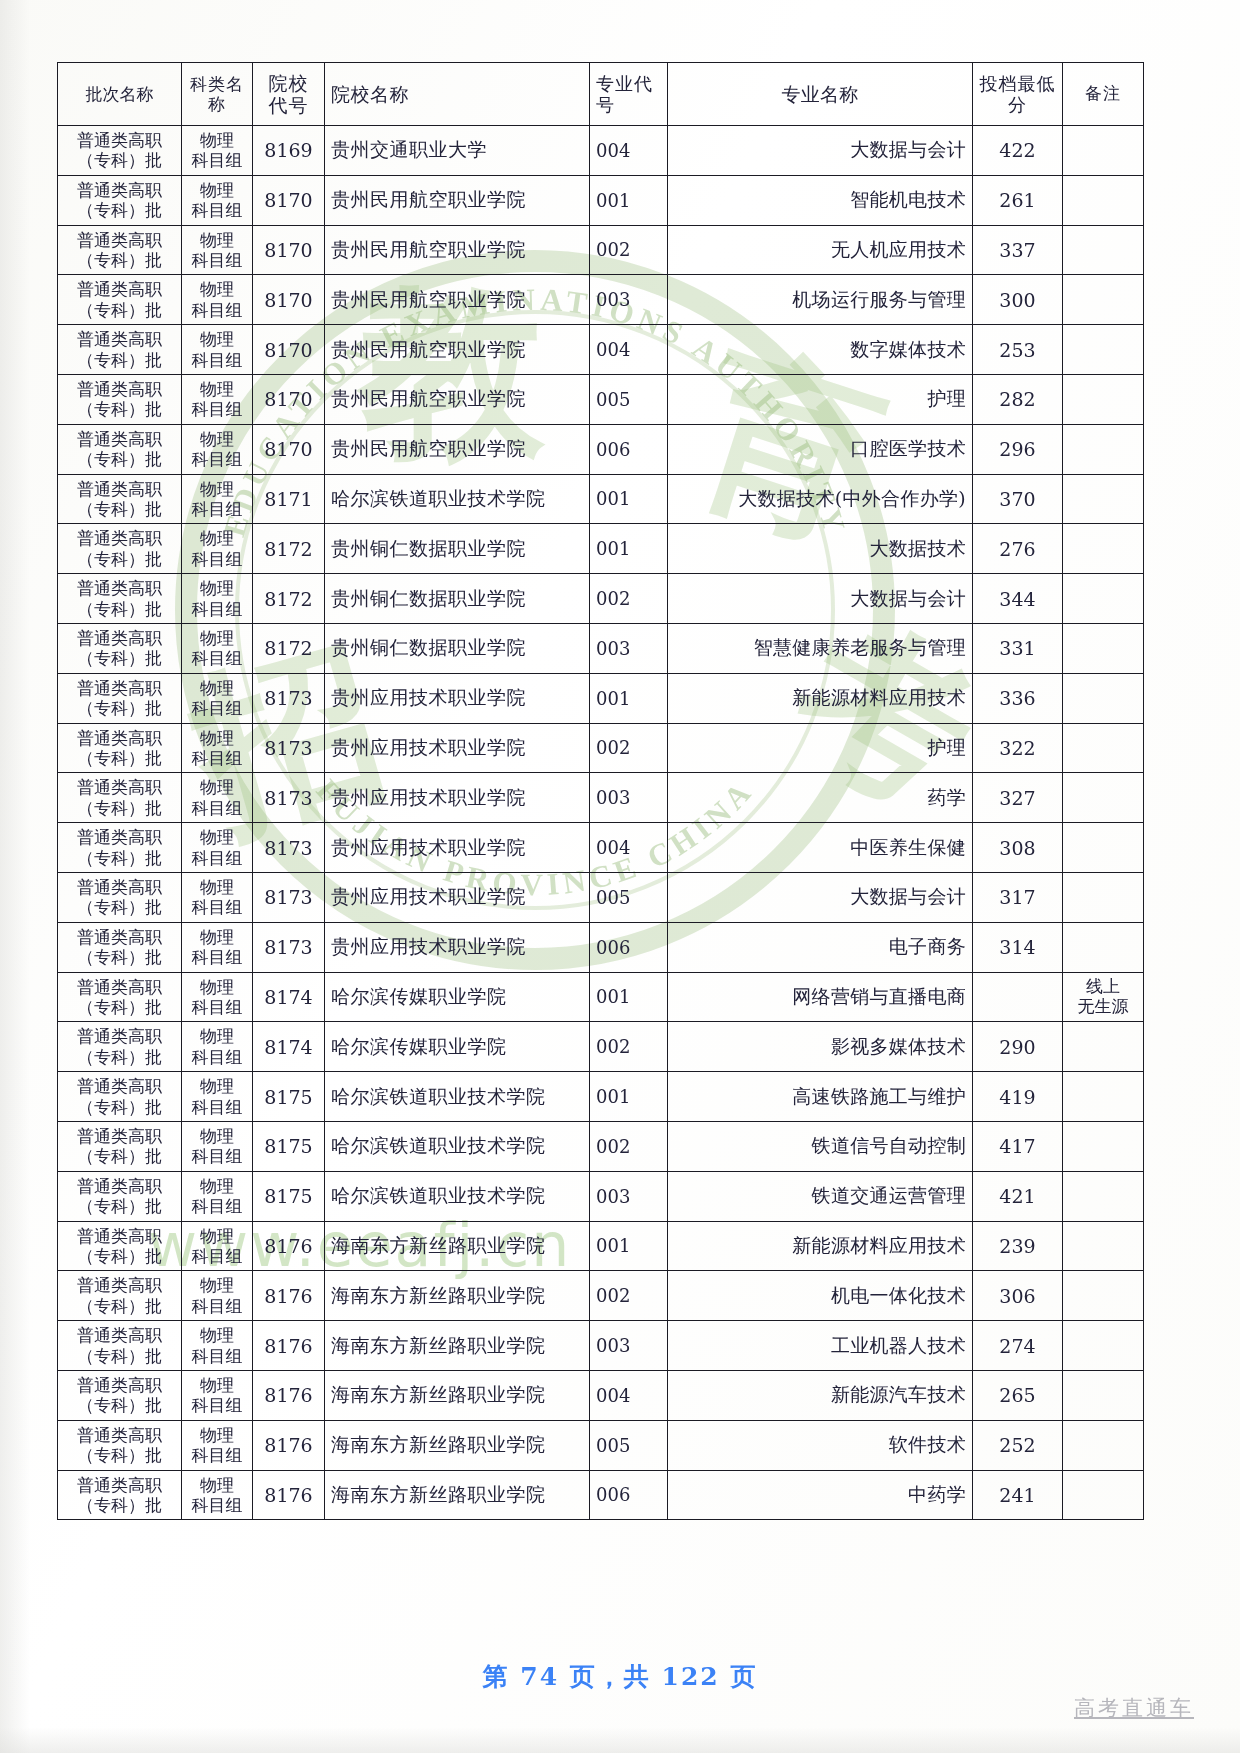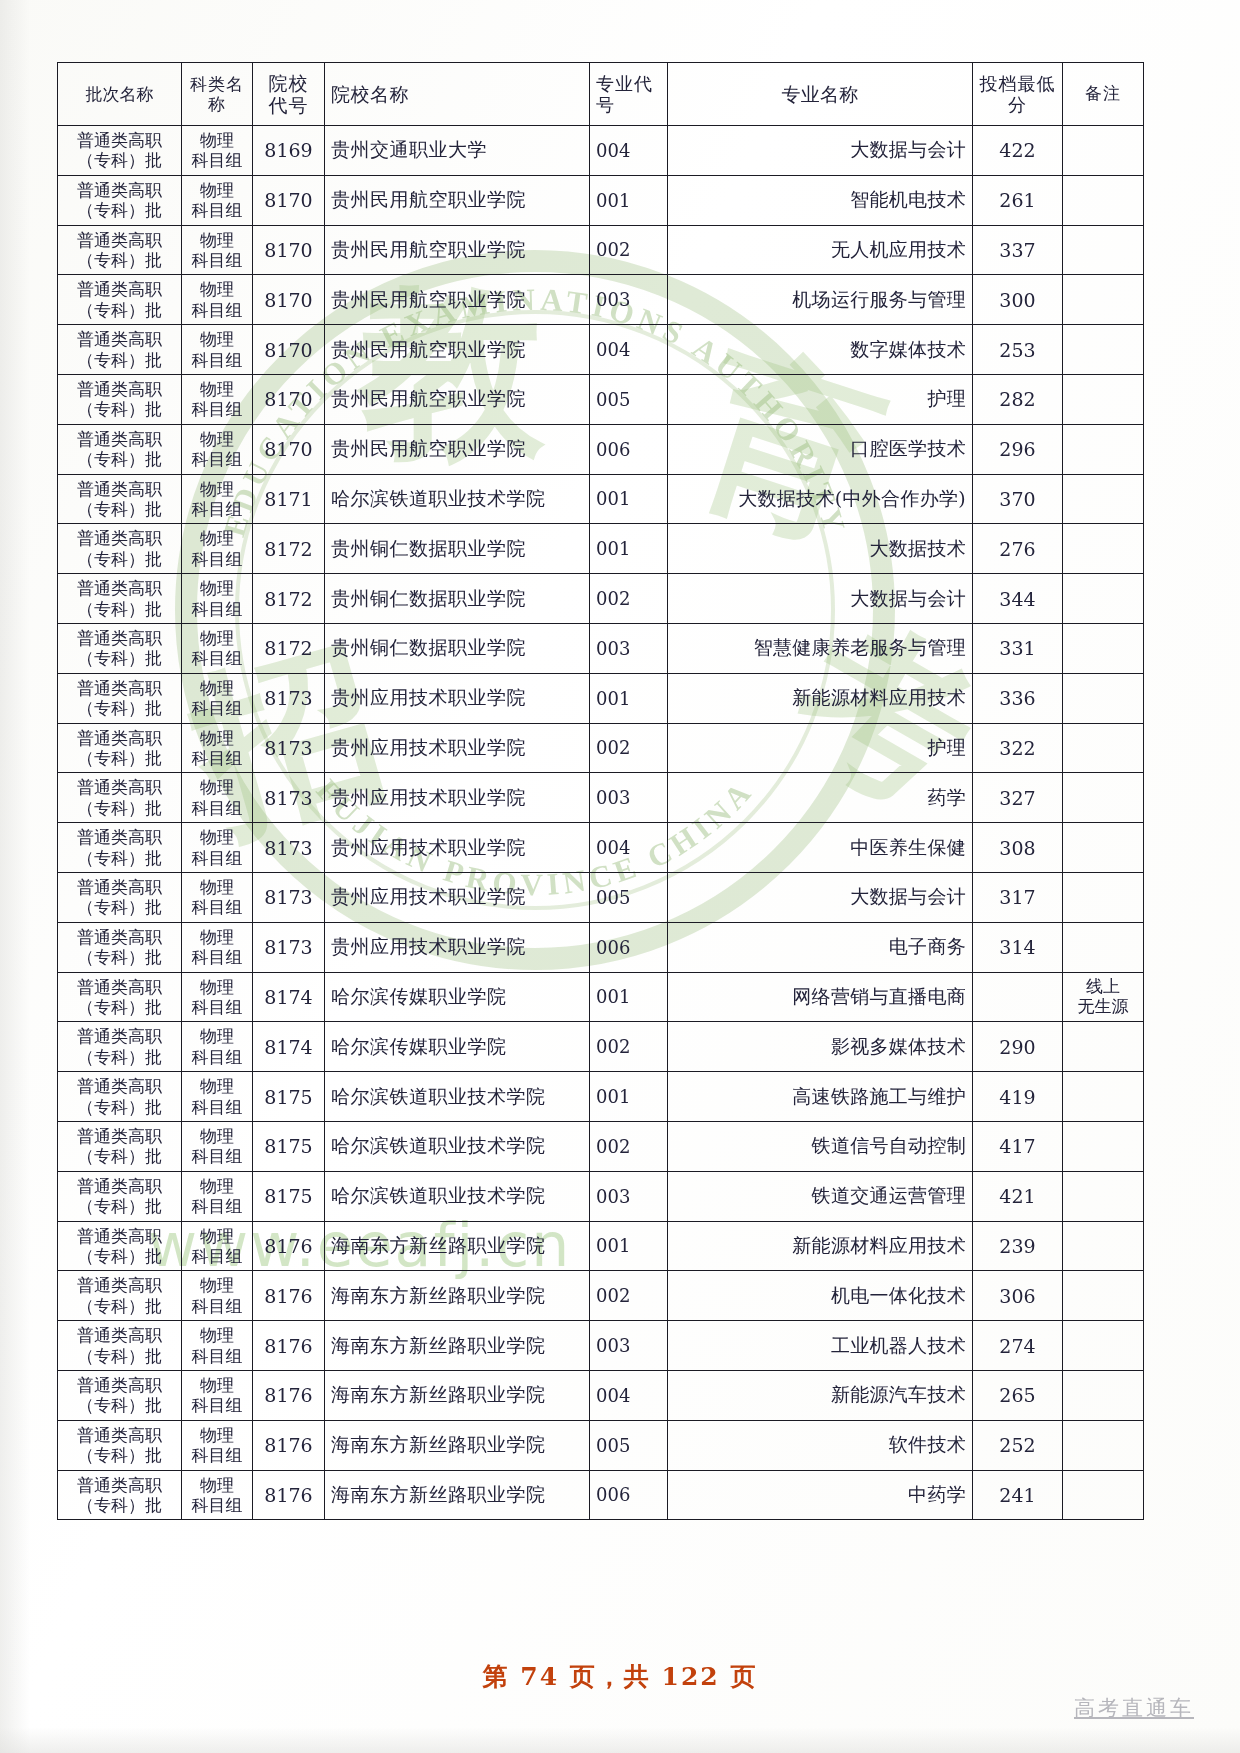--- a/index.html
+++ b/index.html
@@ -107,21 +107,21 @@
   .c-score{width:90px;text-align:center;font-size:19px;font-family:"DejaVu Serif",serif;}
   .c-note{width:81px;text-align:center;font-size:17px;line-height:1.15;font-family:Liberation Serif, serif;}
   .hdr-score{font-size:18px;}
   
   .pagefoot{
     position:absolute;
     left:0;top:1660px;width:1240px;
     text-align:center;
     font-size:25px;
     letter-spacing:2px;
-    color:#c2410c;
+    color:#3b82f6;
     font-family:"DejaVu Serif","Liberation Serif",serif;
     font-weight:bold;
   }
   .brand{
     position:absolute;
     right:46px;top:1694px;
     font-size:21px;
     letter-spacing:3px;
     color:#b6b6bc;
     font-family:"DejaVu Sans","Liberation Sans",sans-serif;

